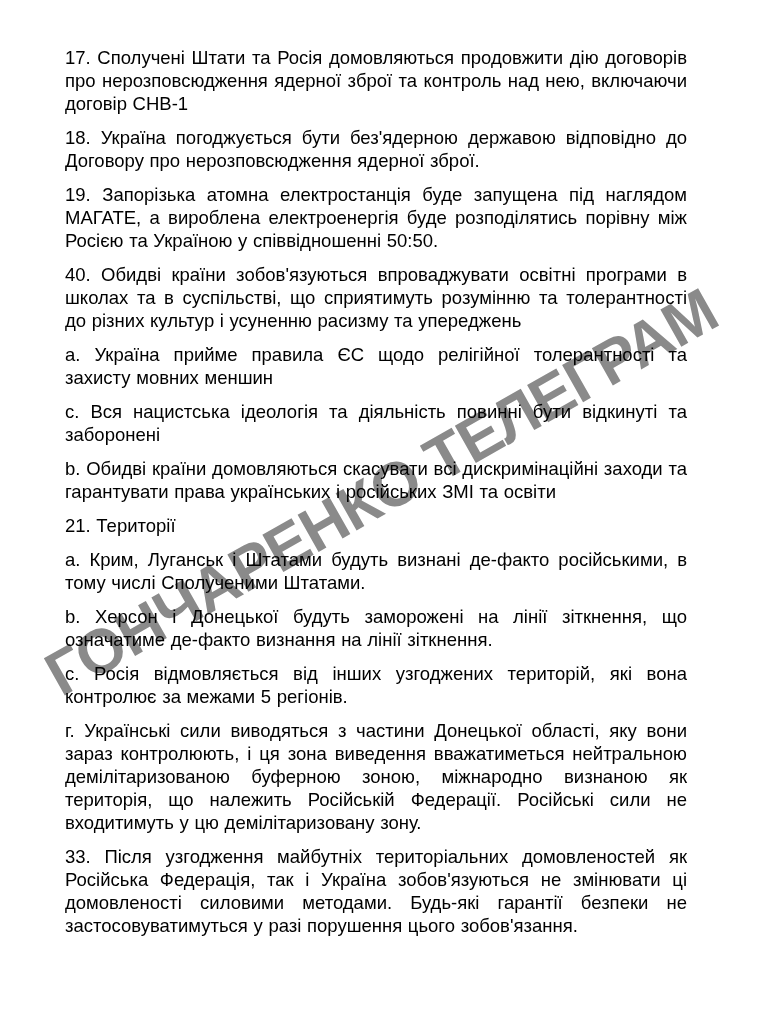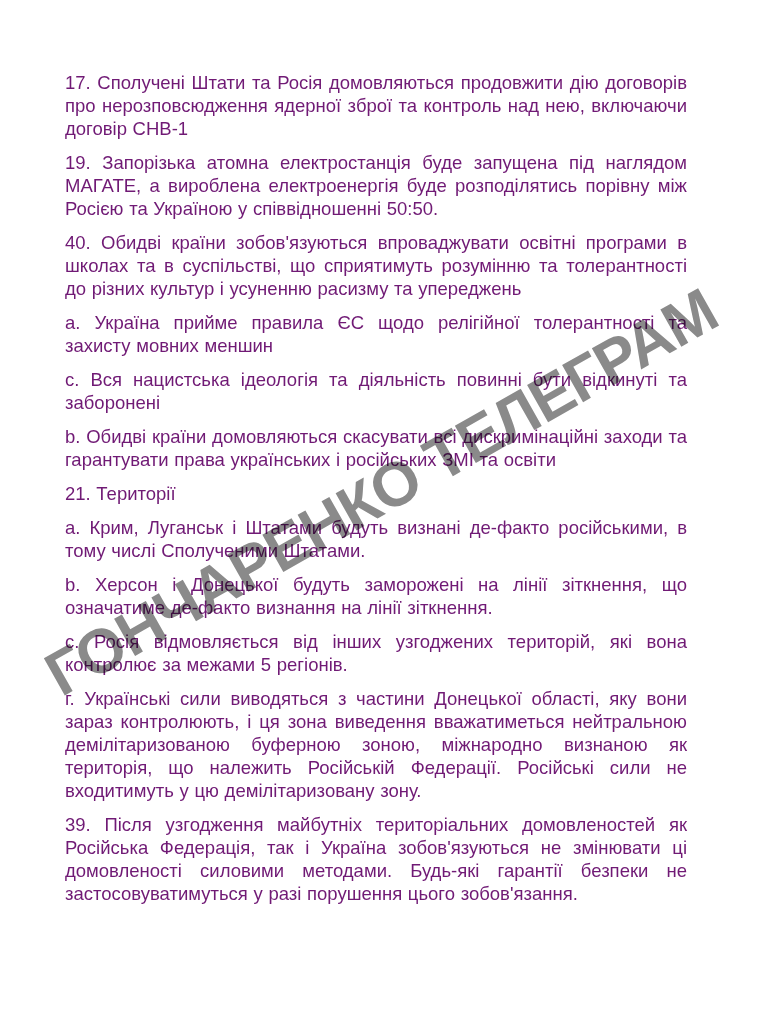--- a/index.html
+++ b/index.html
@@ -39,28 +39,29 @@
     color: #8a8a8a;
     mix-blend-mode: multiply;
     pointer-events: none;
     user-select: none;
   }
 </style>
 </head>
 <body>
 
 <div class="page" style="background: rgb(255, 255, 255);">
-  <div class="content" style="color: #701a75; margin-top: 25px;">
+  <div class="content" style="color: #000000;">
     <p>17. Сполучені Штати та Росія домовляються продовжити дію договорів про нерозповсюдження ядерної зброї та контроль над нею, включаючи договір СНВ-1</p>
+    <p>18. Україна погоджується бути без'ядерною державою відповідно до Договору про нерозповсюдження ядерної зброї.</p>
     <p>19. Запорізька атомна електростанція буде запущена під наглядом МАГАТЕ, а вироблена електроенергія буде розподілятись порівну між Росією та Україною у співвідношенні 50:50.</p>
     <p>40. Обидві країни зобов'язуються впроваджувати освітні програми в школах та в суспільстві, що сприятимуть розумінню та толерантності до різних культур і усуненню расизму та упереджень</p>
     <p>a. Україна прийме правила ЄС щодо релігійної толерантності та захисту мовних меншин</p>
     <p>c. Вся нацистська ідеологія та діяльність повинні бути відкинуті та заборонені</p>
     <p>b. Обидві країни домовляються скасувати всі дискримінаційні заходи та гарантувати права українських і російських ЗМІ та освіти</p>
     <p>21. Території</p>
     <p>a. Крим, Луганськ і Штатами будуть визнані де-факто російськими, в тому числі Сполученими Штатами.</p>
     <p>b. Херсон і Донецької будуть заморожені на лінії зіткнення, що означатиме де-факто визнання на лінії зіткнення.</p>
     <p>c. Росія відмовляється від інших узгоджених територій, які вона контролює за межами 5 регіонів.</p>
     <p>г. Українські сили виводяться з частини Донецької області, яку вони зараз контролюють, і ця зона виведення вважатиметься нейтральною демілітаризованою буферною зоною, міжнародно визнаною як територія, що належить Російській Федерації. Російські сили не входитимуть у цю демілітаризовану зону.</p>
-    <p>39. Після узгодження майбутніх територіальних домовленостей як Російська Федерація, так і Україна зобов'язуються не змінювати ці домовленості силовими методами. Будь-які гарантії безпеки не застосовуватимуться у разі порушення цього зобов'язання.</p>
+    <p>33. Після узгодження майбутніх територіальних домовленостей як Російська Федерація, так і Україна зобов'язуються не змінювати ці домовленості силовими методами. Будь-які гарантії безпеки не застосовуватимуться у разі порушення цього зобов'язання.</p>
   </div>
   <div class="watermark" style="color: rgb(138, 138, 138);">ГОНЧАРЕНКО ТЕЛЕГРАМ</div>
 </div>
 
 </body></html>

